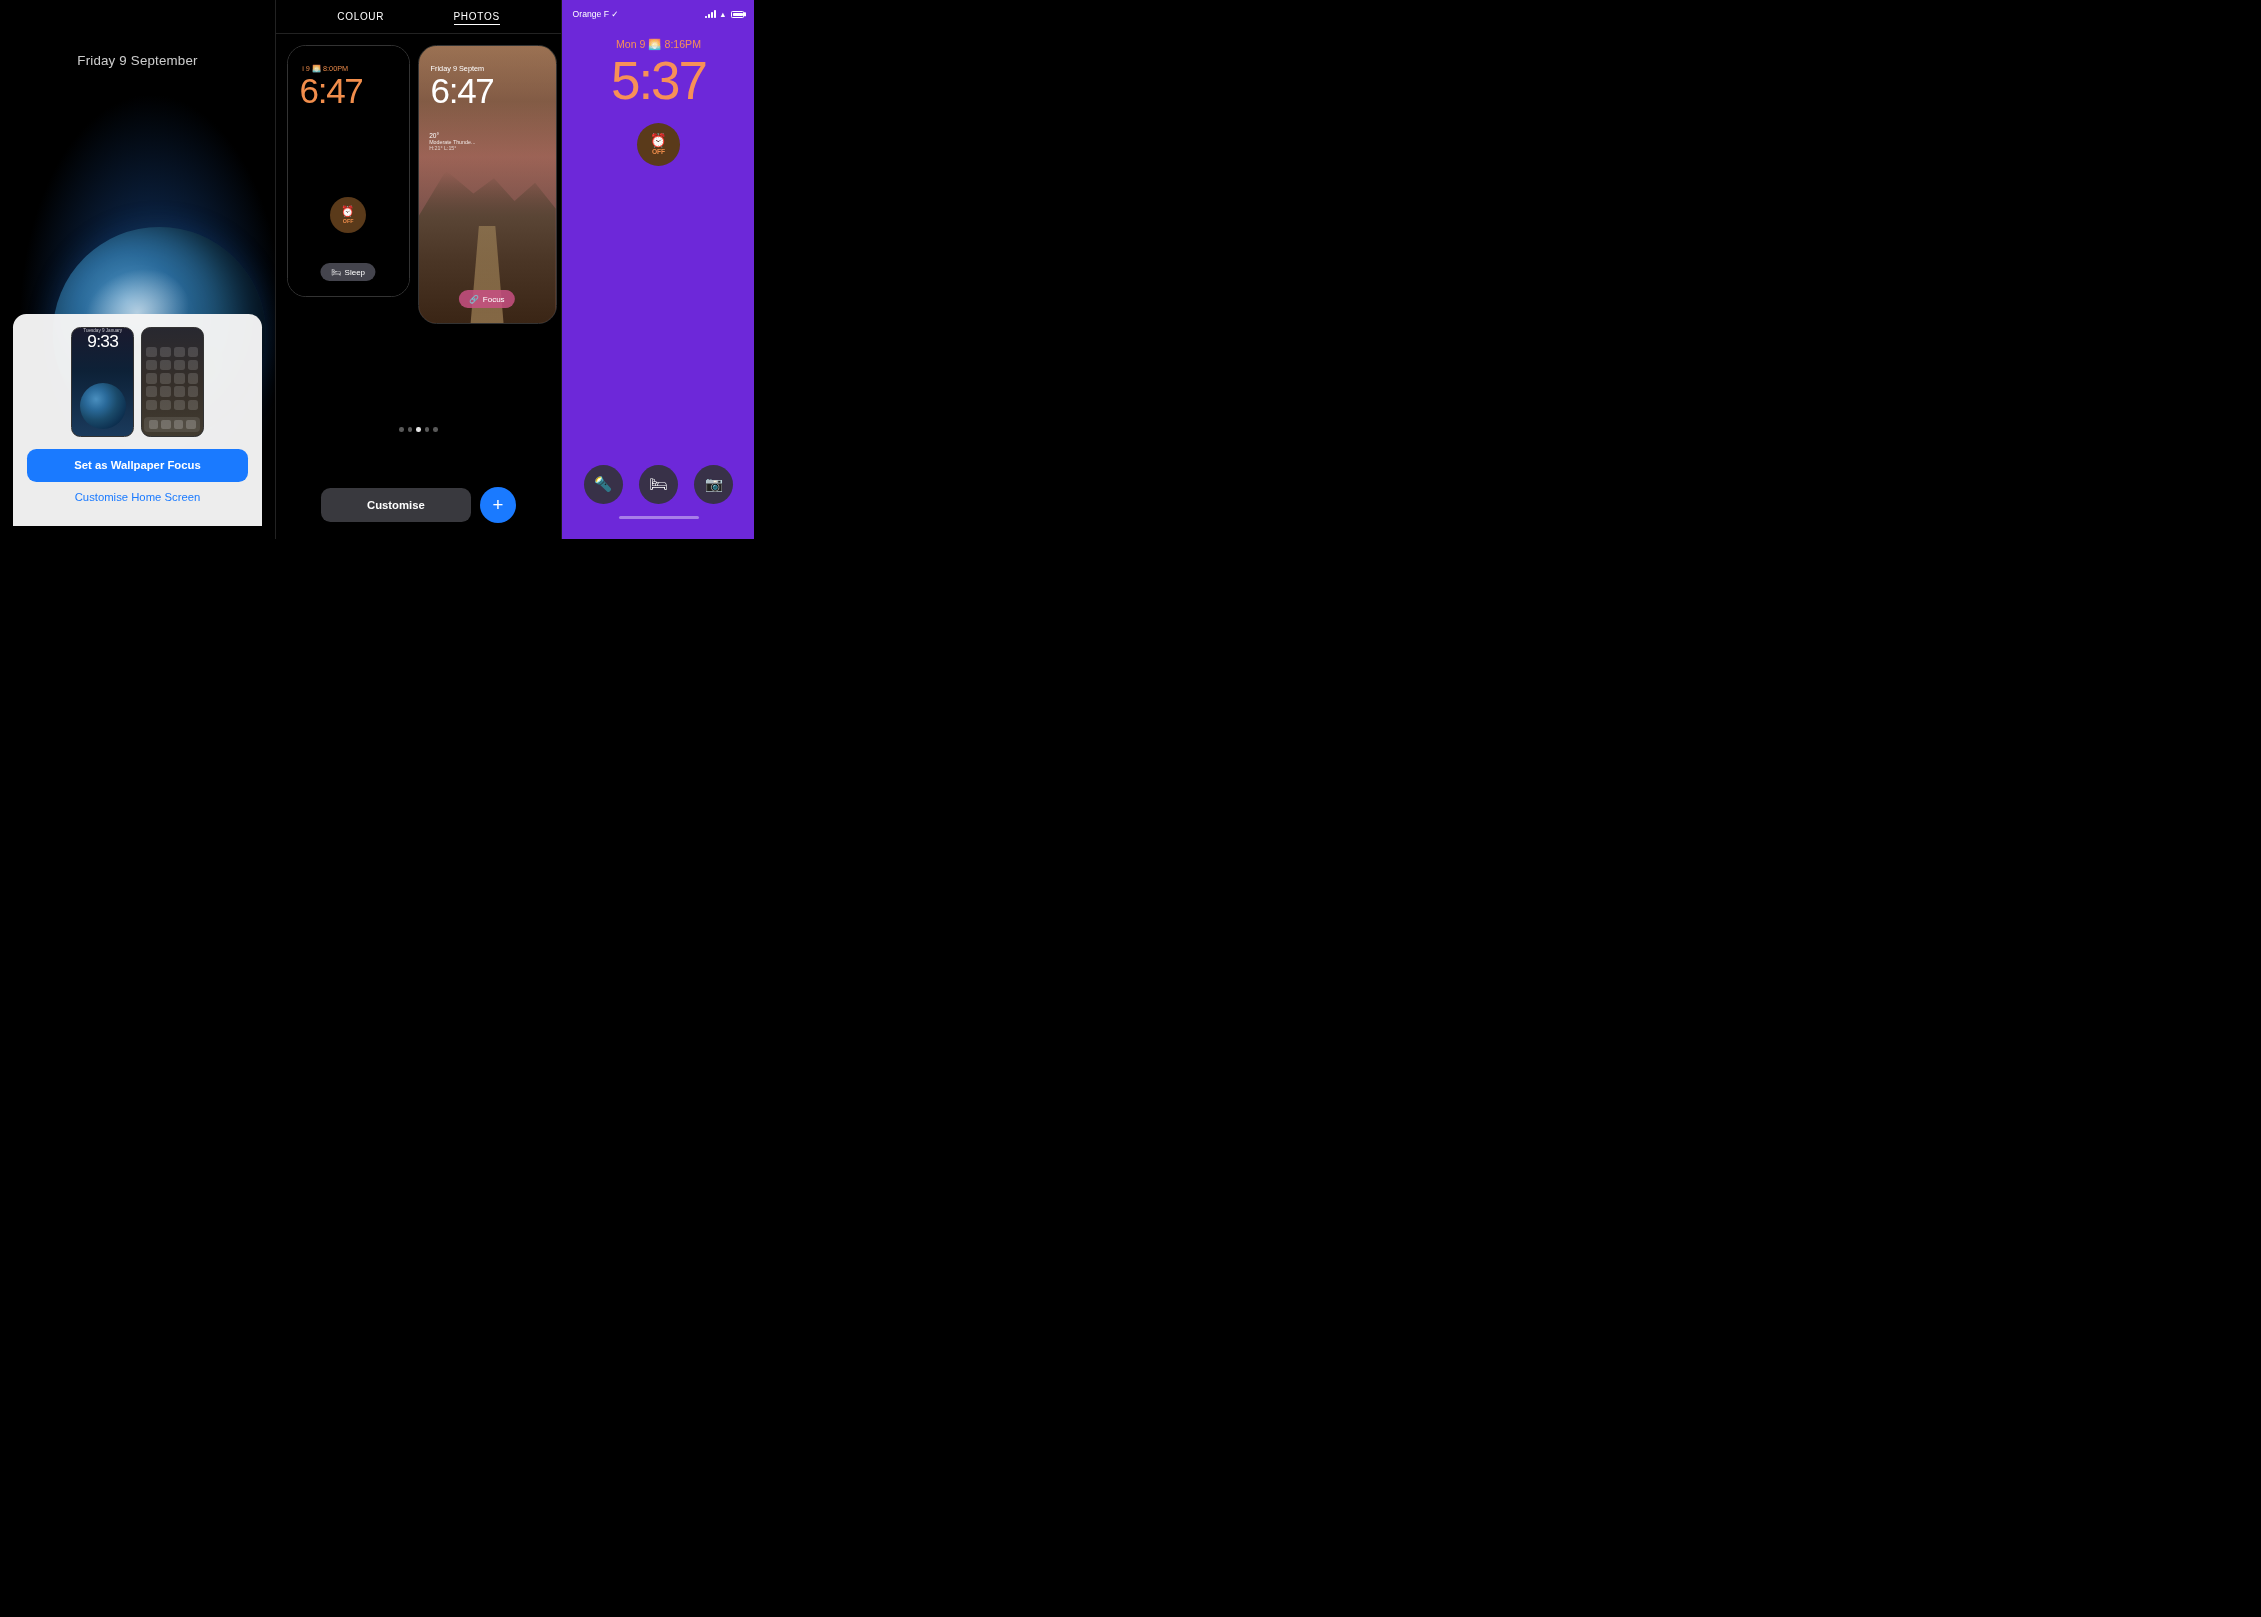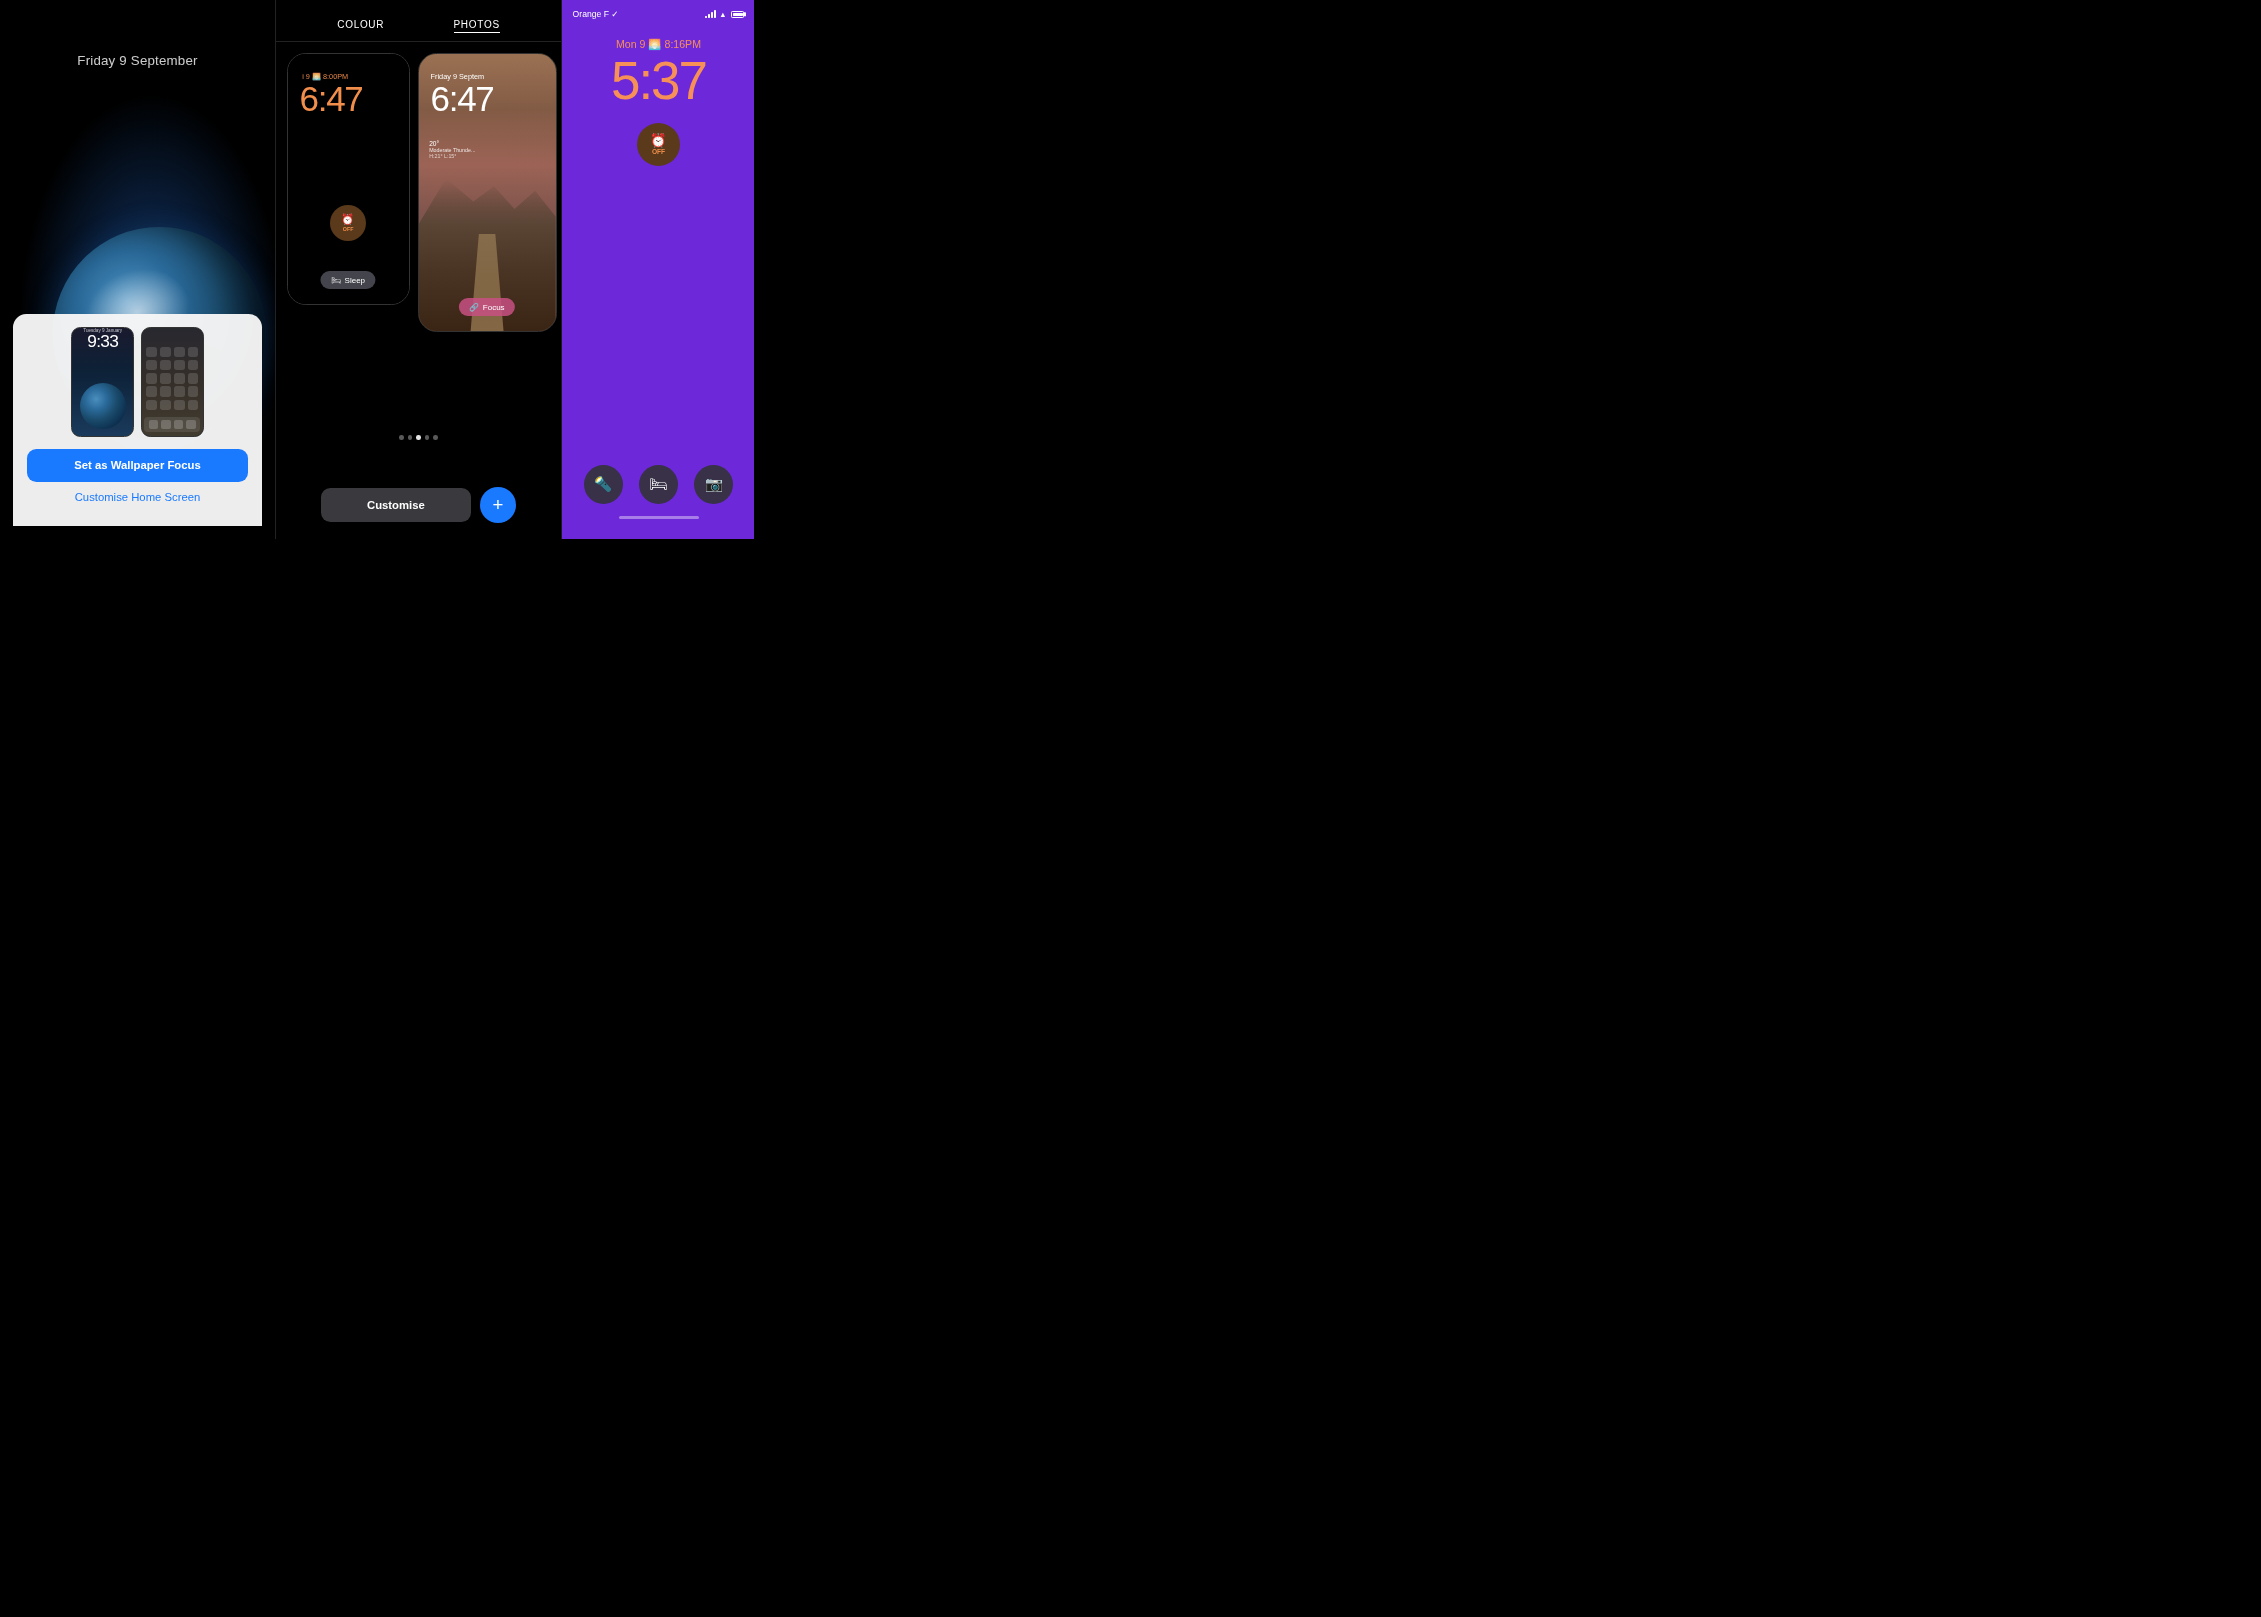--- a/index.html
+++ b/index.html
@@ -198,21 +198,20 @@
       position: relative;
       overflow: hidden;
       flex-shrink: 0;
       border-left: 0.7px solid #222;
     }
     .panel2-tabs {
       display: flex;
       justify-content: space-around;
       padding: 10.6px 26.6px 8px;
       border-bottom: 0.7px solid #222;
-      margin-top: 8px;
     }
     .panel2-tab {
       color: #fff;
       font-size: 10px;
       font-weight: 500;
       letter-spacing: 0.7px;
       padding-bottom: 2.7px;
       cursor: pointer;
     }
     .panel2-tab.active {

